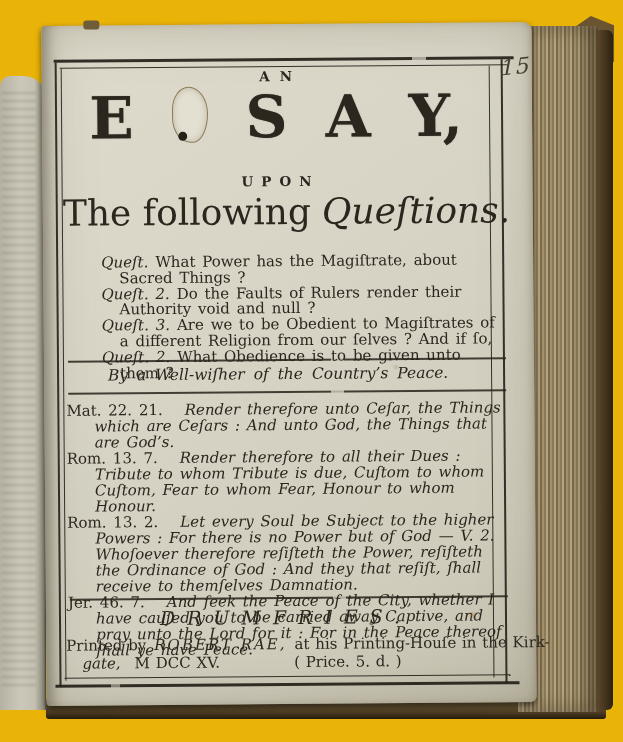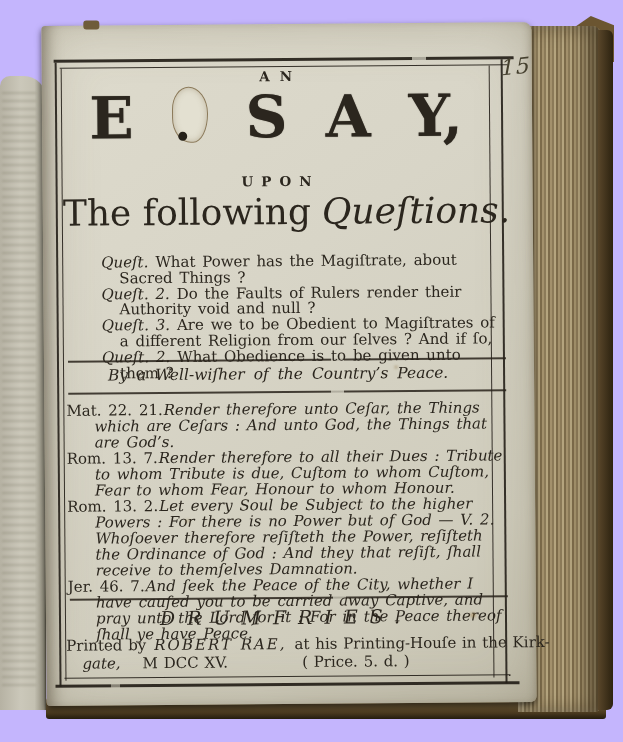--- a/index.html
+++ b/index.html
@@ -1,16 +1,16 @@
 <!DOCTYPE html>
 <html><head>
 <meta charset="utf-8">
 <style>
   html,body{margin:0;padding:0;background:#0c0b09;}
-  .canvas{position:relative;width:623px;height:742px;background:#c4b5fd;overflow:hidden;
+  .canvas{position:relative;width:623px;height:742px;background:#eab308;overflow:hidden;
           font-family:"DejaVu Serif","Liberation Serif",serif;color:#2b261e;}
 
   
   .left-page{position:absolute;left:0;top:76px;width:46px;height:634px;
     background:linear-gradient(to right,#b6b2a3 0%,#cbc8ba 45%,#c4c1b2 75%,#8e8a7a 96%,#5a5647 100%);
     border-top-left-radius:10px;border-top-right-radius:22px;}
   .left-page-text{position:absolute;left:2px;top:16px;width:34px;height:600px;opacity:.5;filter:blur(1px);
     background:repeating-linear-gradient(to bottom,rgba(96,90,72,.45) 0 2px,transparent 2px 8px);}
   
   .bottom-band{position:absolute;left:46px;top:698px;width:560px;height:21px;
@@ -69,31 +69,31 @@
     background:linear-gradient(to right,rgba(40,34,26,.85) 0 60%,rgba(40,34,26,.2) 60% 63%,rgba(40,34,26,.85) 63% 100%);}
   .rule1{top:293px;}
   .rule2{top:325px;}
   .rule3{top:531px;}
 
   .byline{position:absolute;top:299px;left:0;width:100%;text-align:center;font-style:italic;
     font-size:15.5px;word-spacing:4px;}
 
   .scriptures{position:absolute;top:335px;left:2px;width:436px;font-size:15px;line-height:16px;word-spacing:2px;}
   .scripture-item{padding-left:28px;text-indent:-28px;}
-  .s-ref{margin-right:1px;}
+  .s-ref{margin-right:22px;}
   .s-text{font-style:italic;}
 
   .place{position:absolute;top:540px;left:0;width:100%;text-align:center;font-style:italic;
     font-size:19px;letter-spacing:12px;padding-left:12px;box-sizing:border-box;}
   .imprint{position:absolute;top:570px;left:0;width:428px;font-size:15px;line-height:17.5px;word-spacing:1px;}
   .imprint-line1{white-space:nowrap;}
   .printer{font-style:italic;letter-spacing:2px;margin:0 8px;}
   .street{}
   .imprint-line2{padding-left:16px;}
-  .gate{font-style:italic;margin-right:22px;}
+  .gate{font-style:italic;margin-right:14px;}
   .price{margin-left:74px;}
 
   .folio{position:absolute;left:501px;top:54px;z-index:3;font-style:italic;font-size:22px;
     color:#45402f;transform:rotate(-6deg) skewX(-6deg);letter-spacing:1px;}
 
   .speck{position:absolute;border-radius:50%;background:rgba(150,118,58,.4);filter:blur(1px);}
   .speck1{left:404px;top:548px;width:6px;height:5px;}
   .speck2{left:330px;top:300px;width:4px;height:4px;background:rgba(140,110,55,.3);}
   .speck3{left:120px;top:452px;width:5px;height:4px;background:rgba(140,110,55,.25);}
 </style>

